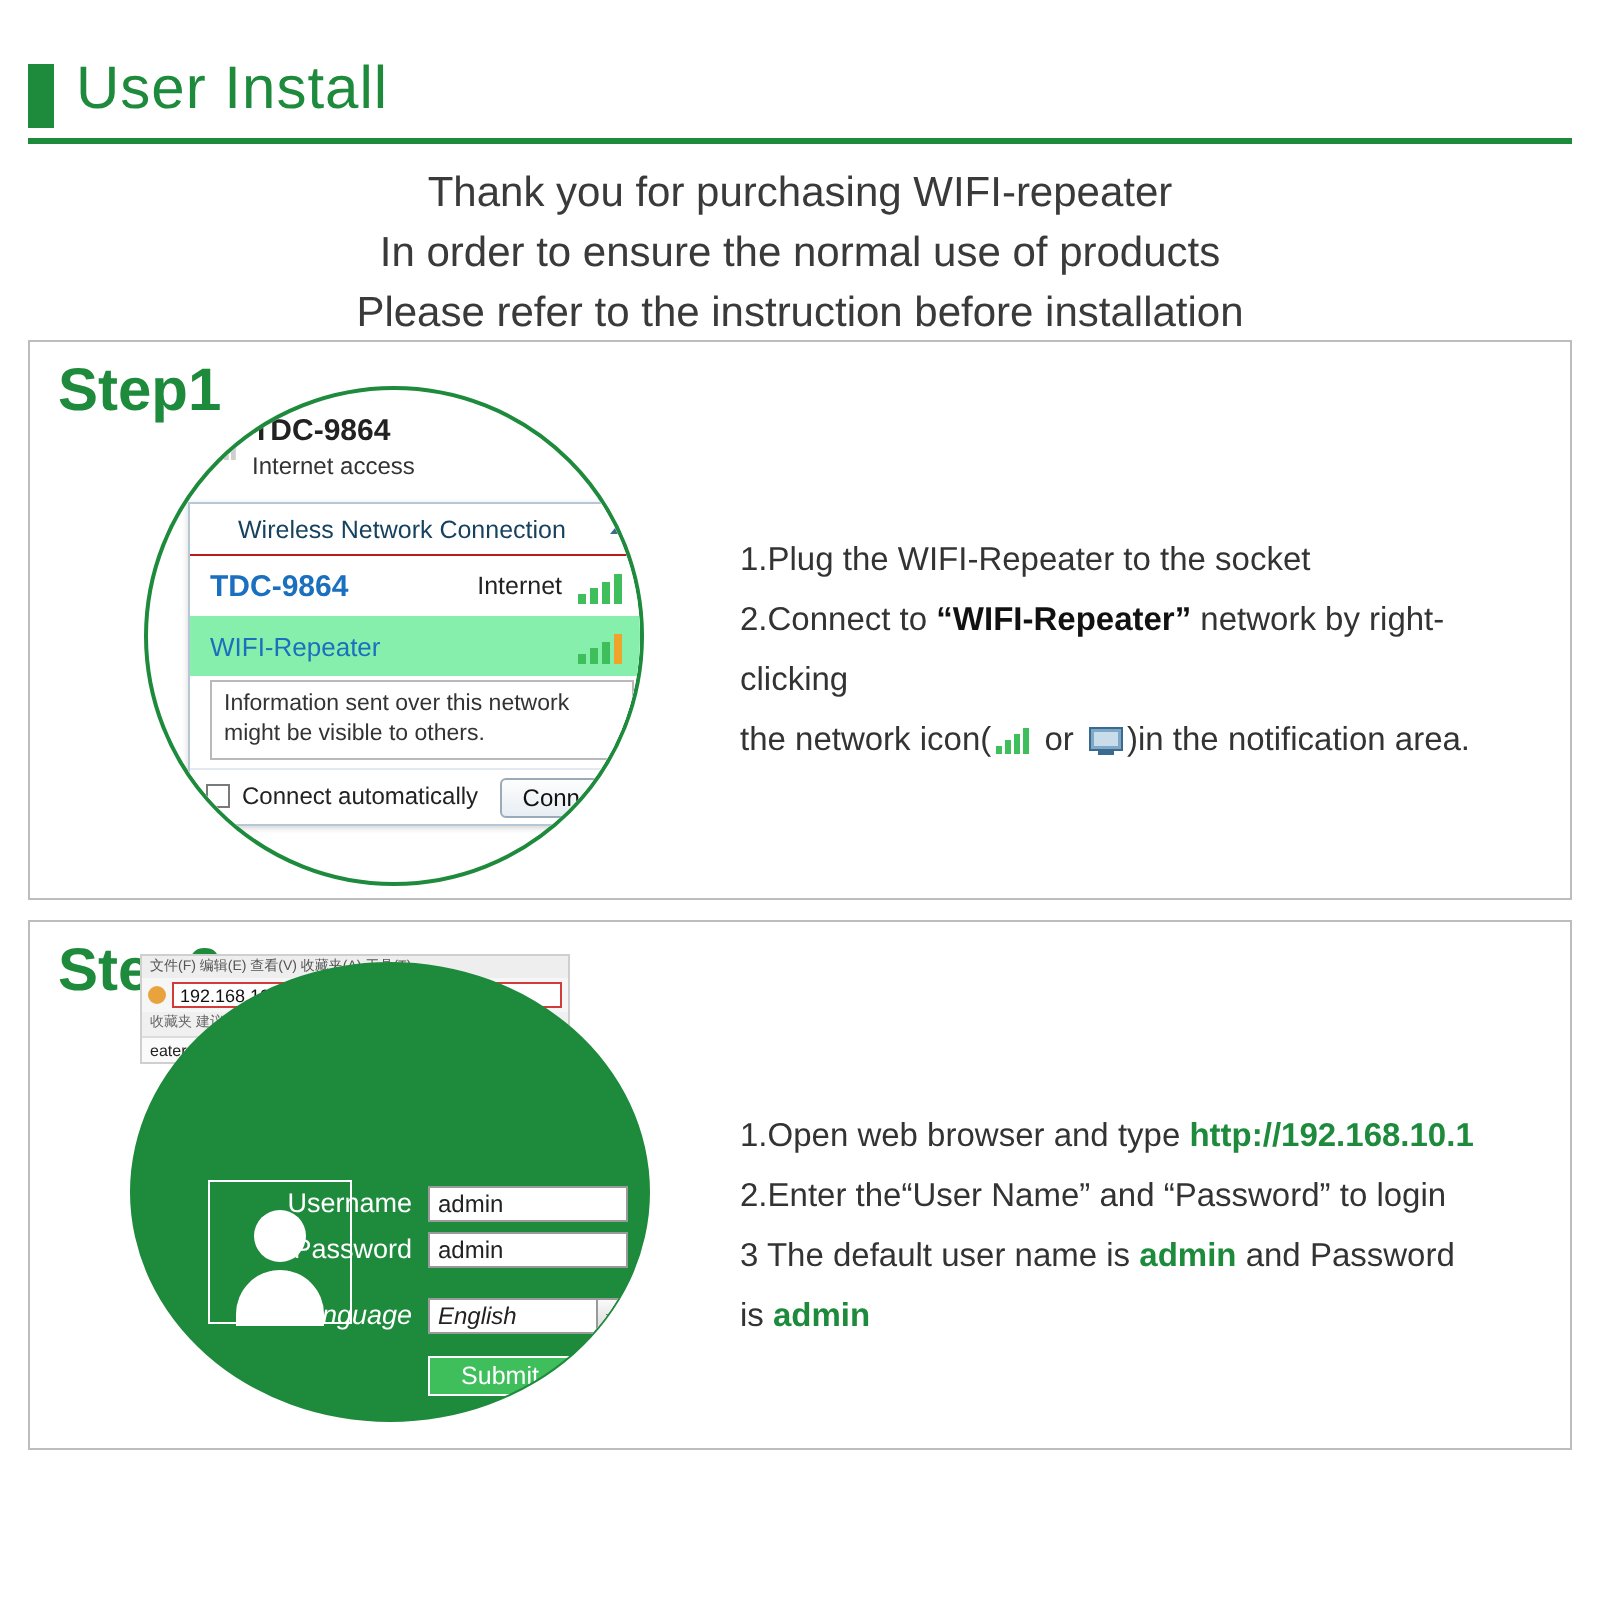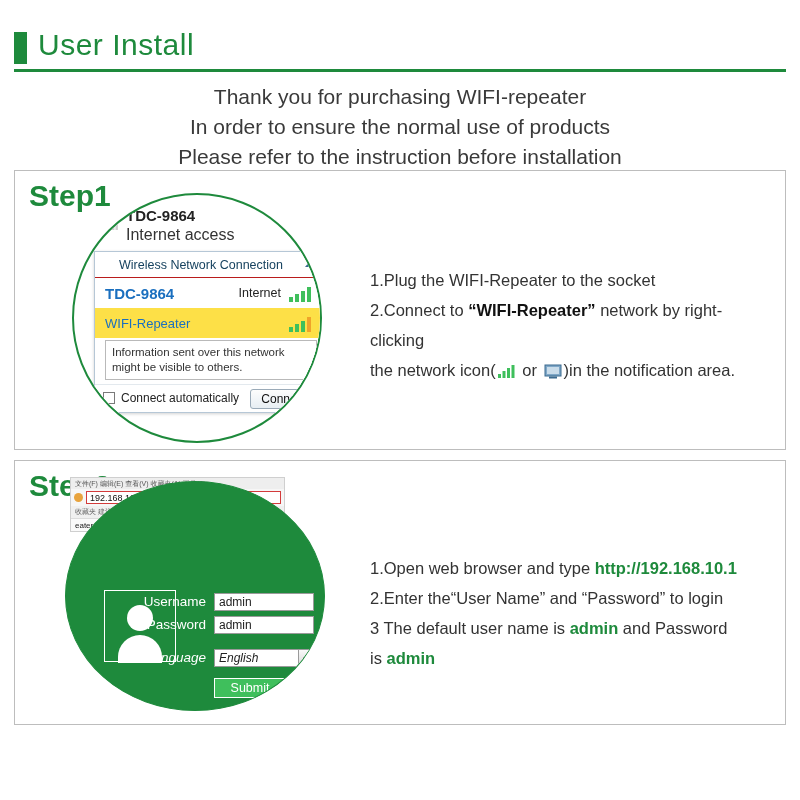--- a/index.html
+++ b/index.html
@@ -89,21 +89,21 @@
   
   .wifi-top {
     position: absolute;
     left: 52px; top: 12px;
     width: 190px;
   }
   .wifi-top .ssid {
     font-size: 15px; color: #222; font-weight: bold;
   }
   .wifi-top .sub {
-    font-size: 16px; color: #333; margin-top: 2px;
+    font-size: 12px; color: #333; margin-top: 2px;
   }
   .tray-icon-small {
     position: absolute;
     left: 30px; top: 22px;
     width: 16px; height: 14px;
   }
 
   .netpanel {
     position: absolute;
     left: 20px; top: 56px;
@@ -136,21 +136,21 @@
     padding-left: 10px;
     display: flex;
     align-items: center;
   }
   .net-row.connected .name { color: #1a6fbf; font-size: 15px; font-weight: bold; }
   .net-row .state {
     position: absolute; right: 42px; top: 8px;
     font-size: 12.5px; color: #222;
   }
   .net-row.selected {
-    background: #fde047;
+    background: #86efac;
     text-align: right;
   }
   .net-row.selected .name { color: #1a6fbf; font-size: 13px; }
   .bars {
     position: absolute; right: 8px; top: 8px;
     width: 26px; height: 16px;
   }
   .note-box {
     margin: 2px 6px 4px 10px;
     border: 1px solid #b9b9b9;

